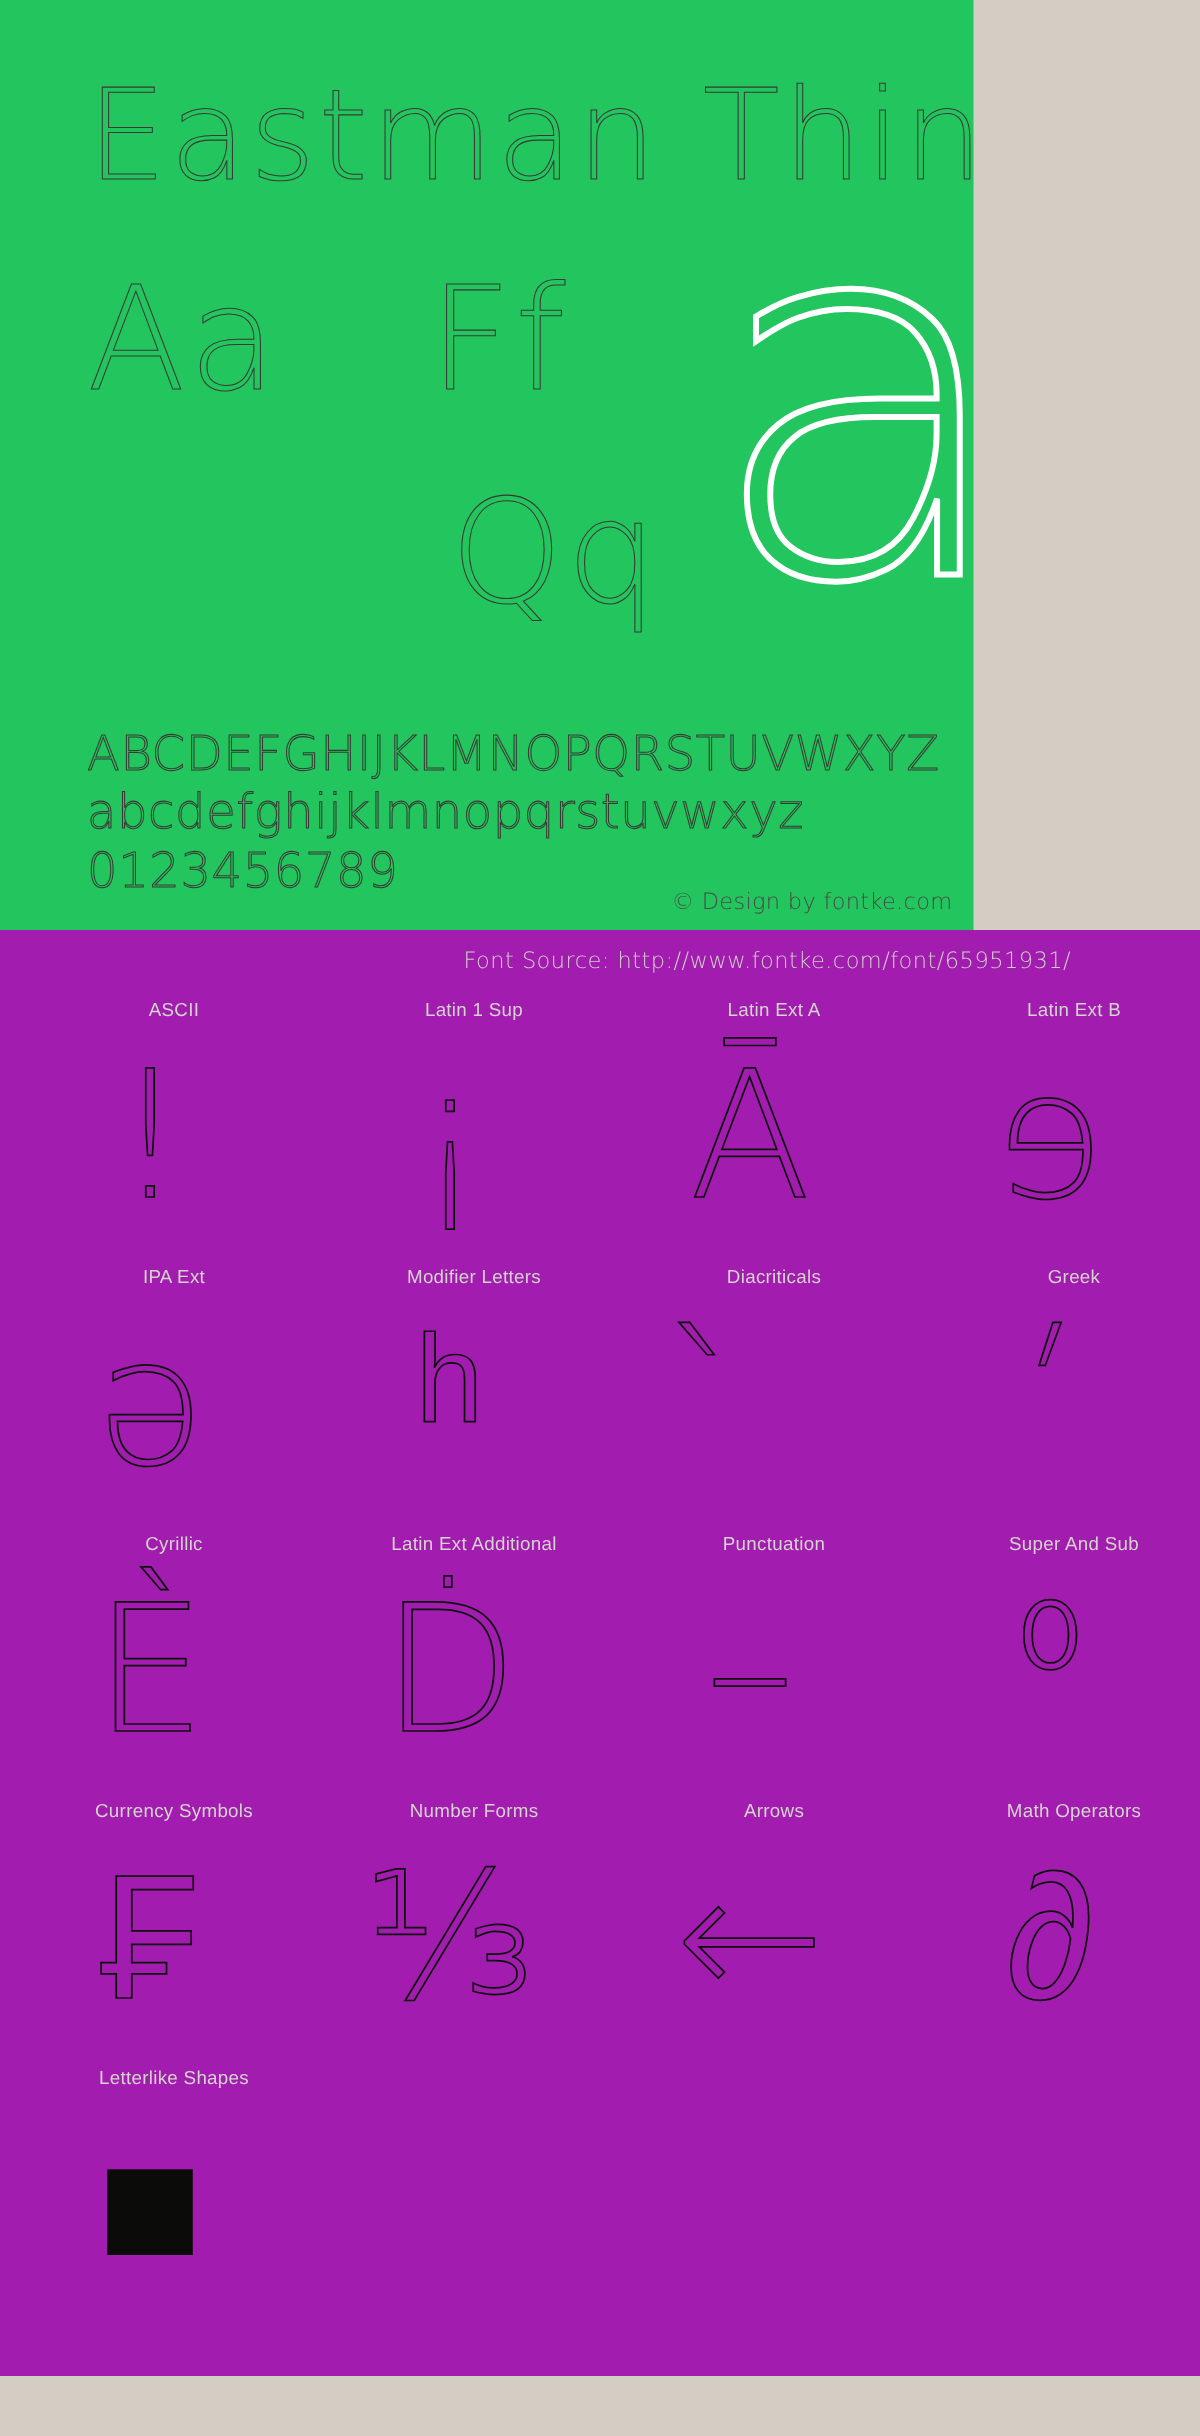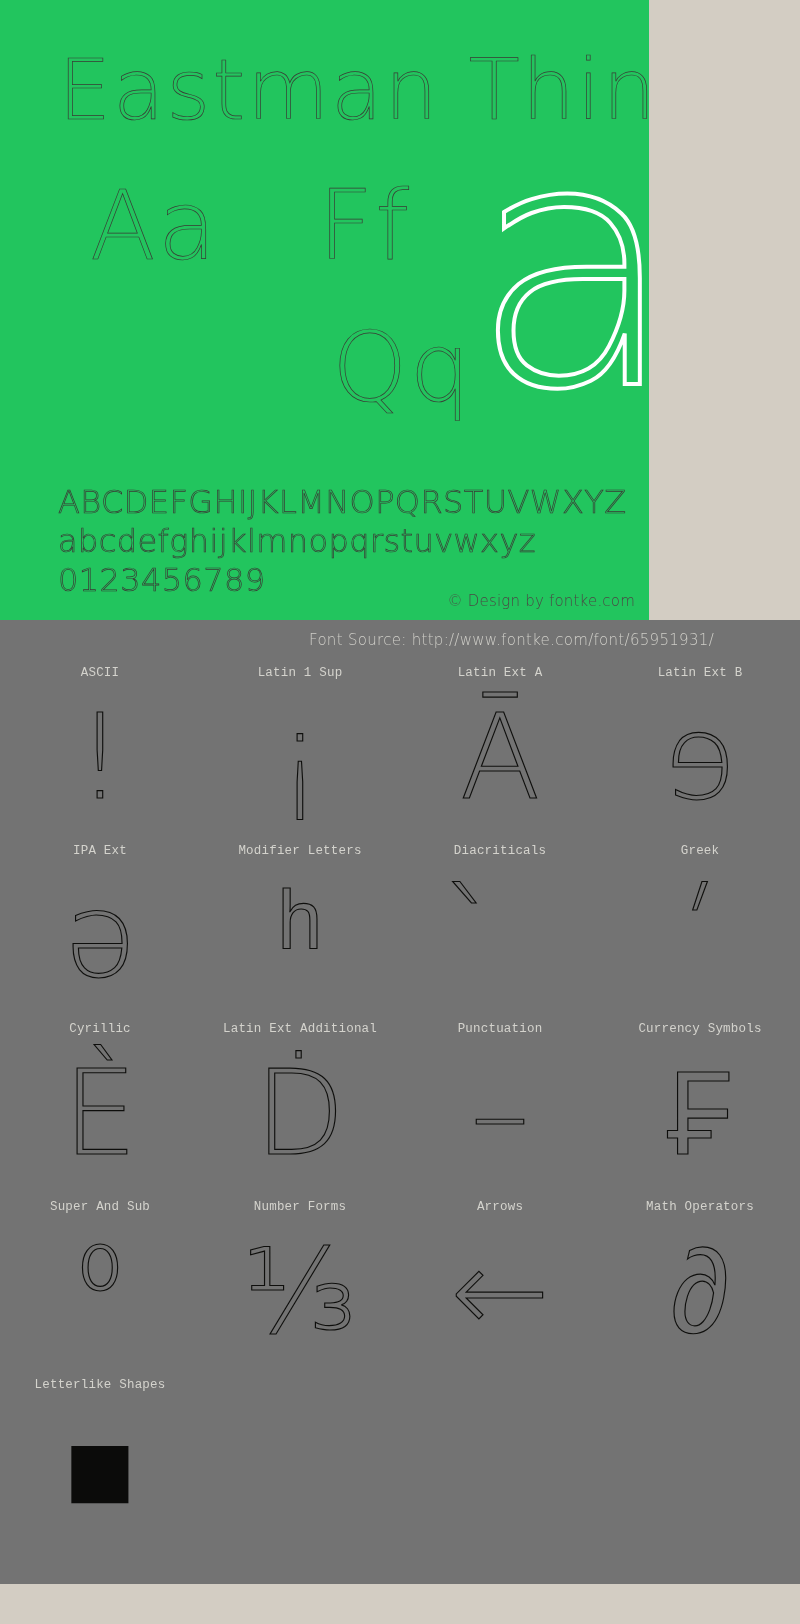--- a/index.html
+++ b/index.html
@@ -51,21 +51,20 @@
     letter-spacing: 2px;
     white-space: nowrap;
   }
 
   .pair {
     position: absolute;
     font-size: 96px;
     line-height: 100px;
     letter-spacing: 2px;
     white-space: nowrap;
-    margin-left: 32px;
   }
   #pair-aa { left: 58px;  top: 176px; }
   #pair-ff { left: 286px; top: 176px; }
   #pair-gg { left: 58px;  top: 318px; }
   #pair-qq { left: 300px; top: 318px; }
 
   
   #watermark {
     position: absolute;
     left: 470px;
@@ -104,21 +103,21 @@
     font-weight: 300;
     white-space: nowrap;
   }
 
   
   #coverage {
     position: absolute;
     left: 0; top: 620px;
     width: 800px;
     height: 964px;
-    background: #737373;
+    background: #a21caf;
     overflow: hidden;
   }
 
   #source {
     position: absolute;
     right: 86px;
     top: 11px;
     font-size: 15px;
     color: #cfcec8;
     letter-spacing: 0.3px;
@@ -138,26 +137,26 @@
   }
 
   .cell {
     position: relative;
     width: 200px;
     height: 178px;
     text-align: center;
   }
   .cell-label {
     position: absolute;
-    left: 0;
+    left: 16px;
     top: 12px;
     width: 200px;
     font-size: 12.5px;
     color: #d4d3cd;
-    font-family: Liberation Mono, monospace;
+    font-family: Liberation Sans, sans-serif;
     font-weight: 300;
     letter-spacing: 0.2px;
     white-space: nowrap;
   }
   .cell-glyph {
     position: absolute;
     left: 0;
     top: 28px;
     width: 200px;
     height: 150px;
@@ -241,28 +240,28 @@
         </div>
         <div class="cell">
           <div class="cell-label">Latin Ext Additional</div>
           <div class="cell-glyph">Ḋ</div>
         </div>
         <div class="cell">
           <div class="cell-label">Punctuation</div>
           <div class="cell-glyph">–</div>
         </div>
         <div class="cell">
+          <div class="cell-label">Super And Sub</div>
+          <div class="cell-glyph">⁰</div>
+        </div>
+        <div class="cell">
           <div class="cell-label">Currency Symbols</div>
           <div class="cell-glyph">₣</div>
         </div>
         <div class="cell">
-          <div class="cell-label">Super And Sub</div>
-          <div class="cell-glyph">⁰</div>
-        </div>
-        <div class="cell">
           <div class="cell-label">Number Forms</div>
           <div class="cell-glyph">⅓</div>
         </div>
         <div class="cell">
           <div class="cell-label">Arrows</div>
           <div class="cell-glyph">←</div>
         </div>
         <div class="cell">
           <div class="cell-label">Math Operators</div>
           <div class="cell-glyph">∂</div>

